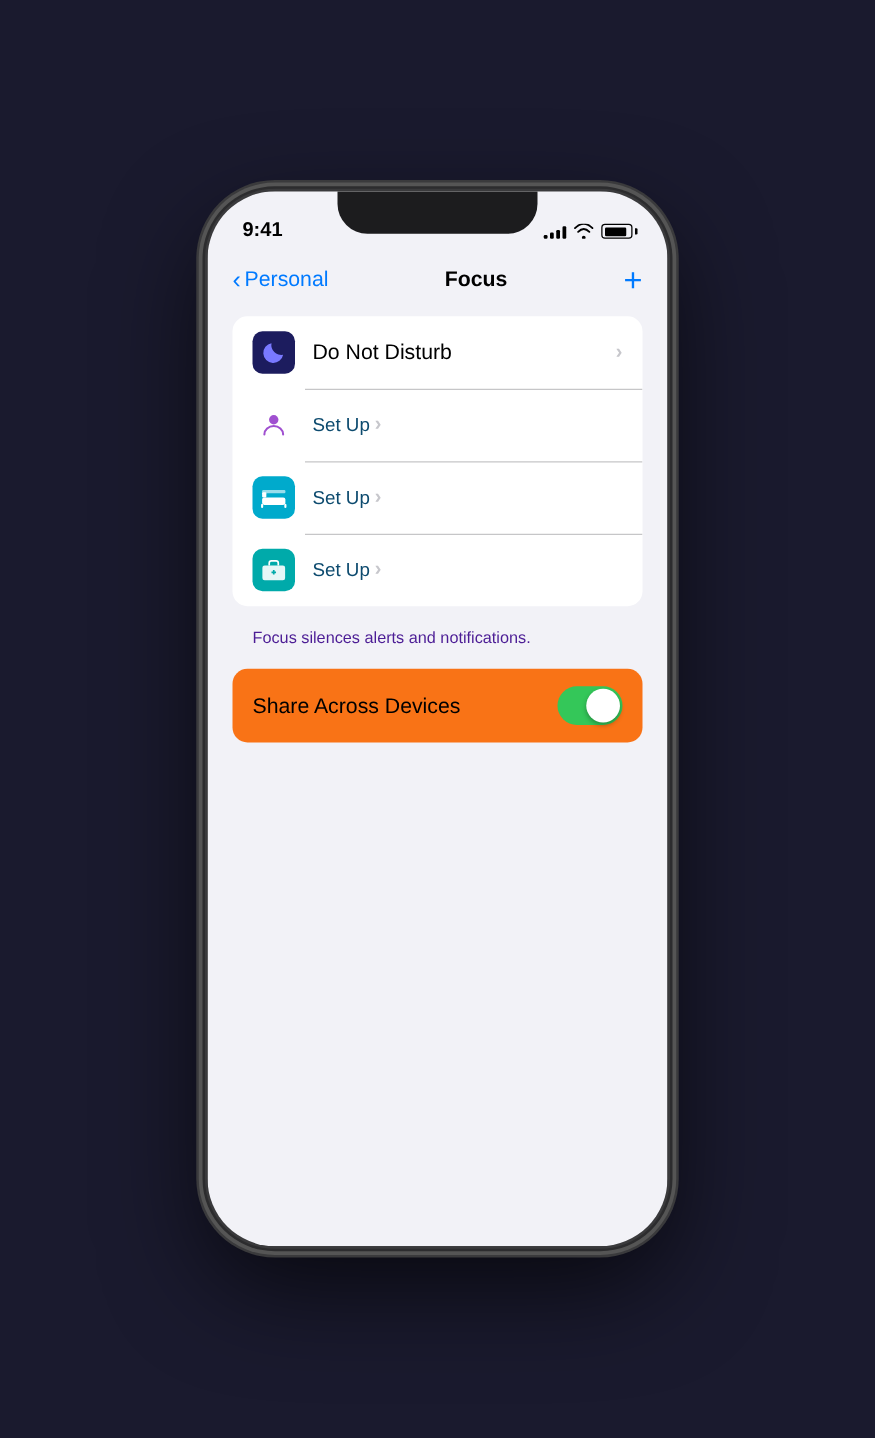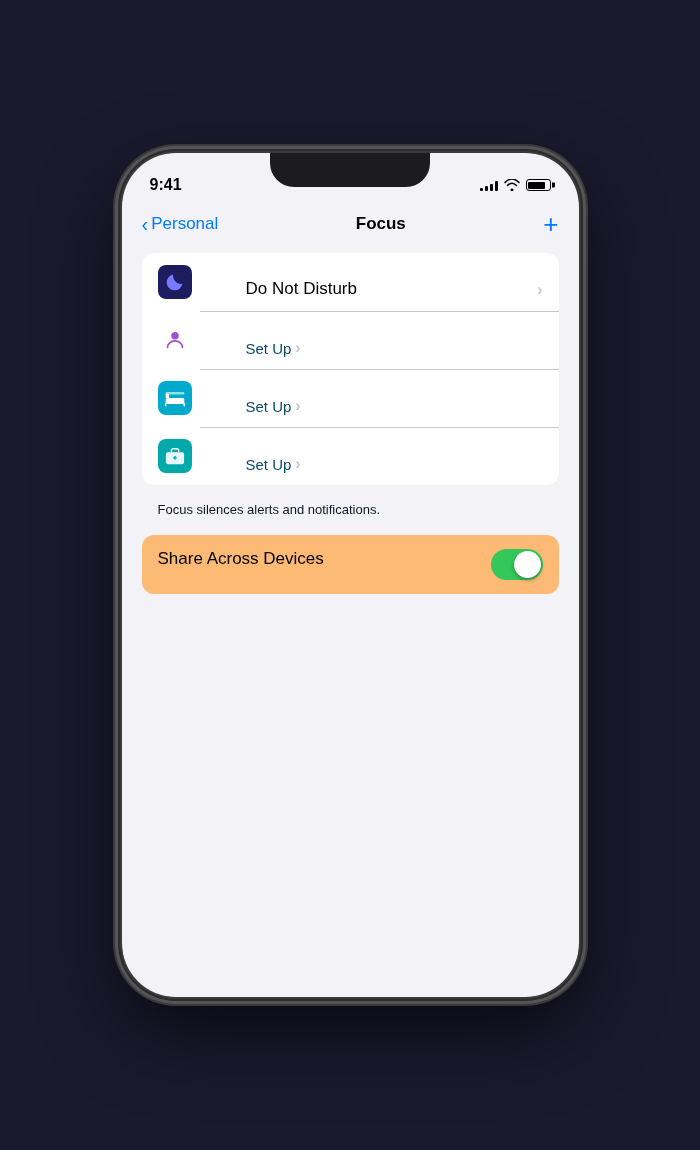--- a/index.html
+++ b/index.html
@@ -8,21 +8,21 @@
       width: 700px;
       height: 1150px;
       background: #1a1a2e;
       display: flex;
       justify-content: center;
       align-items: center;
       font-family: -apple-system, 'SF Pro Display', 'Helvetica Neue', Arial, sans-serif;
     }
 
     .phone-frame {
-      width: 457px;
+      width: 368px;
       height: 844px;
       background: #1c1c1e;
       border-radius: 54px;
       position: relative;
       box-shadow:
         0 0 0 2px #3a3a3c,
         0 0 0 4px #2c2c2e,
         0 0 0 7px #555,
         0 0 0 9px #3a3a3c,
         0 30px 80px rgba(0,0,0,0.7);
@@ -171,26 +171,25 @@
     
     .list-card {
       background: #fff;
       border-radius: 12px;
       overflow: hidden;
       margin-bottom: 8px;
     }
 
     .list-item {
       display: flex;
-      align-items: flex-end;
+      align-items: center;
       padding: 12px 16px;
       position: relative;
       cursor: pointer;
       min-height: 58px;
-      gap: 40px;
     }
 
     .list-item:not(:last-child)::after {
       content: '';
       position: absolute;
       bottom: 0;
       left: 58px;
       right: 0;
       height: 0.5px;
       background: #c6c6c8;
@@ -243,31 +242,32 @@
     }
 
     .item-chevron {
       color: #c7c7cc;
       font-size: 16px;
       font-weight: 600;
     }
 
     .caption-text {
       font-size: 13px;
-      color: #0f172a;
+      color: #4c1d95;
       padding: 8px 16px 16px;
       line-height: 1.4;
     }
 
     
     .toggle-card {
-      background: #fdba74;
+      background: #f97316;
       border-radius: 12px;
       padding: 14px 16px;
       display: flex;
+      align-items: center;
       justify-content: space-between;
       margin-bottom: 8px;
     }
 
     .toggle-label {
       font-size: 17px;
       color: #000;
     }
 
     .toggle-switch {

